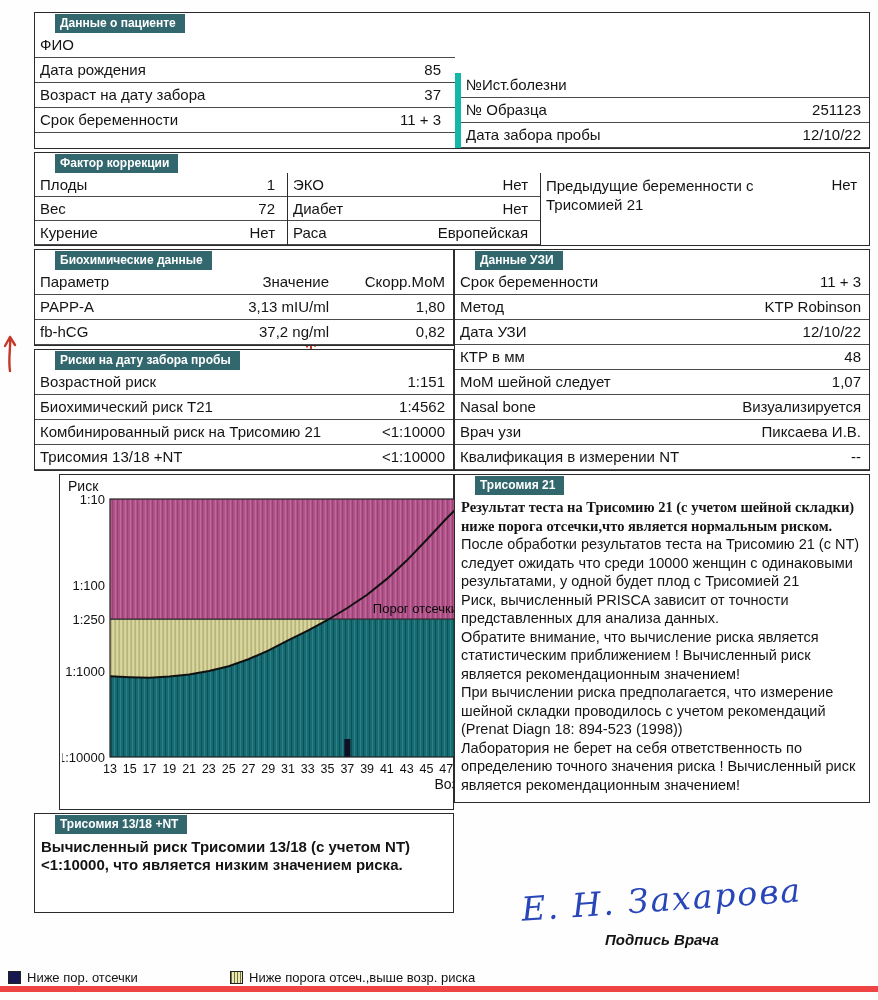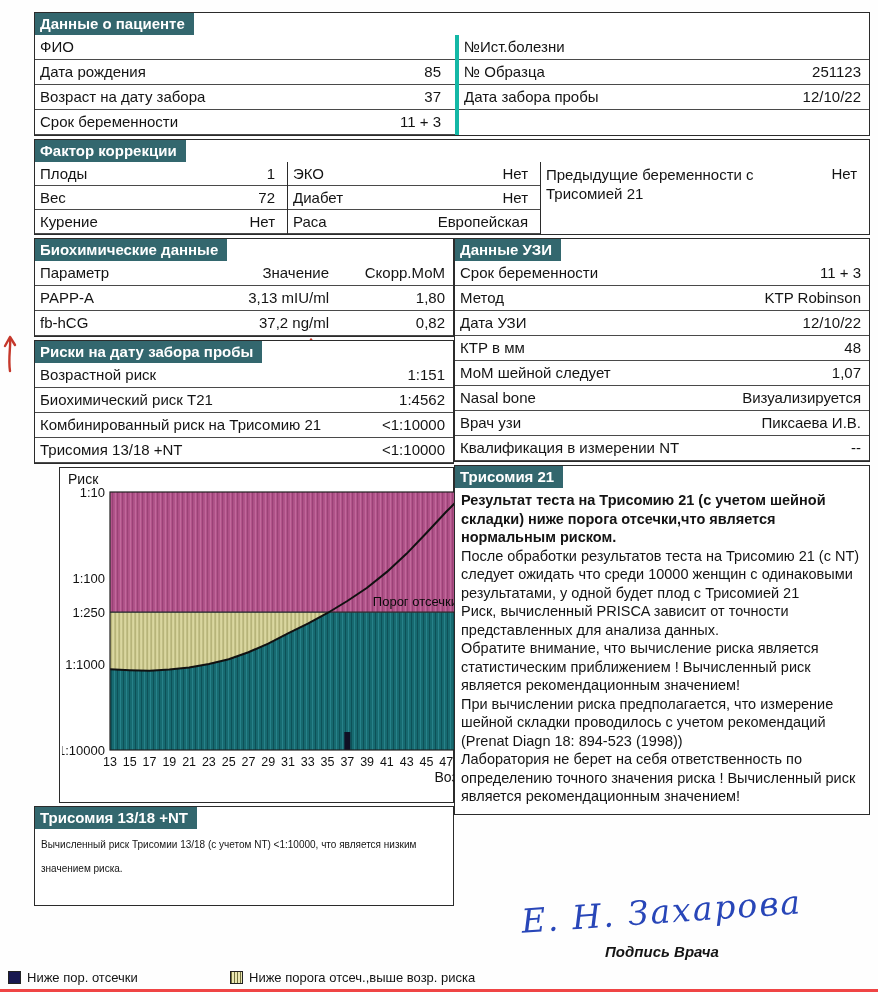--- a/index.html
+++ b/index.html
@@ -6,62 +6,62 @@
   body { background: #ffffff; }
   .page {
     position: relative; width: 878px; height: 1000px;
     background: #fefefe; overflow: hidden;
     font-family: "Liberation Sans", sans-serif; color: #141414;
   }
   .content { position: absolute; left: 34px; top: 12px; width: 836px; }
   .box { border: 1px solid #2b2b2b; margin-bottom: 3px; background: #fff; }
   .sec-header {
     display: inline-block; background: var(--hdr, #33676e); color: #fff;
-    font-weight: bold; font-size: 15px; padding: 2px 9px 3px 5px;
+    font-weight: bold; font-size: 12px; padding: 2px 9px 3px 5px; margin-left: 20px;
   }
   .row {
     display: flex; justify-content: space-between; align-items: flex-end;
     border-bottom: 1px solid #4a4a4a; padding: 3px 8px 4px 5px;
     font-size: 15px; min-height: 25px;
   }
   .row .val { text-align: right; white-space: nowrap; }
   .two-col { display: grid; grid-template-columns: 420px 1fr; }
   .two-col .colL .row { padding-right: 14px; }
-  .two-col .colR { border-left: 4px solid #14b8a6; }
+  .two-col .colR { border-left: 6px solid #14b8a6; margin-top: 40px; }
   .three-col { display: grid; grid-template-columns: 252px 253px 1fr; }
   .ccol + .ccol { border-left: 1px solid #2b2b2b; }
   .ccol .row { min-height: 24px; padding: 3px 12px 3px 5px; }
   .ccol .row.tall { border-bottom: none; align-items: flex-start; min-height: 72px; }
   .ccol .row.tall .lbl { width: 215px; white-space: normal; line-height: 19px; }
   .bio-grid { display: grid; grid-template-columns: 145px 155px 1fr; font-size: 15px; }
   .bio-grid > span { border-bottom: 1px solid #4a4a4a; padding: 3px 6px 4px 5px; min-height: 23px; }
   .bio-grid .c1 { text-align: right; }
   .bio-grid .c2 { text-align: right; padding-right: 8px; }
   .main-grid { display: grid; grid-template-columns: 420px 416px; align-items: start; }
   .stack { display: flex; flex-direction: column; }
   .chart-box { padding: 2px; margin-left: 25px; }
   .chart-box svg { display: block; }
   svg { font-family: "Liberation Sans", sans-serif; }
   .ct-title { font-size: 14px; fill: #111; }
   .ct-tick { font-size: 13px; fill: #111; }
   .ct-xtick { font-size: 12.5px; fill: #111; }
   .ct-cutoff { font-size: 13px; fill: #0b0b0b; }
   .t21-text { padding: 3px 6px 8px 6px; font-size: 14.5px; line-height: 18.5px; }
   .t21-text p { margin: 0; }
-  .t21-text p.lead { font-weight: bold; }
+  .t21-text p.lead { font-weight: bold; font-family: Liberation Serif, serif; }
   .t1318-box { min-height: 100px; }
-  .t1318-text { font-weight: normal; font-size: 10px; line-height: 24px; padding: 4px 10px 10px 6px; }
+  .t1318-text { font-weight: bold; font-size: 15px; line-height: 18px; padding: 4px 10px 10px 6px; }
   .sig-area { margin-top: 74px; text-align: center; }
   .signature {
     display: inline-block; font-family: "DejaVu Serif", serif; font-style: italic;
     font-size: 33px; letter-spacing: 2px; transform: rotate(-4deg);
   }
   .sig-label { font-weight: bold; font-size: 15px; margin-top: 12px; font-style: italic; }
   .legend { position: absolute; left: 0; right: 0; bottom: 8px; height: 22px;
-            border-bottom: 3px solid #ef4444; }
+            border-bottom: 6px solid #ef4444; }
   .lg { position: absolute; top: 0; display: flex; align-items: center; gap: 6px; font-size: 13px; }
   .lg:nth-child(1) { left: 8px; }
   .lg:nth-child(2) { left: 230px; }
   .lg:nth-child(3) { left: 686px; margin-top: 32px; }
   .lg .sw { width: 13px; height: 13px; border: 1px solid #222; flex: 0 0 auto; }
   .lg .sw.hatch {
     background-image: repeating-linear-gradient(90deg, rgba(95,93,40,.85) 0 1px, transparent 1px 3px);
   }
   .red-arrow { position: absolute; }
   .arrow-left { left: 1px; top: 334px; }

